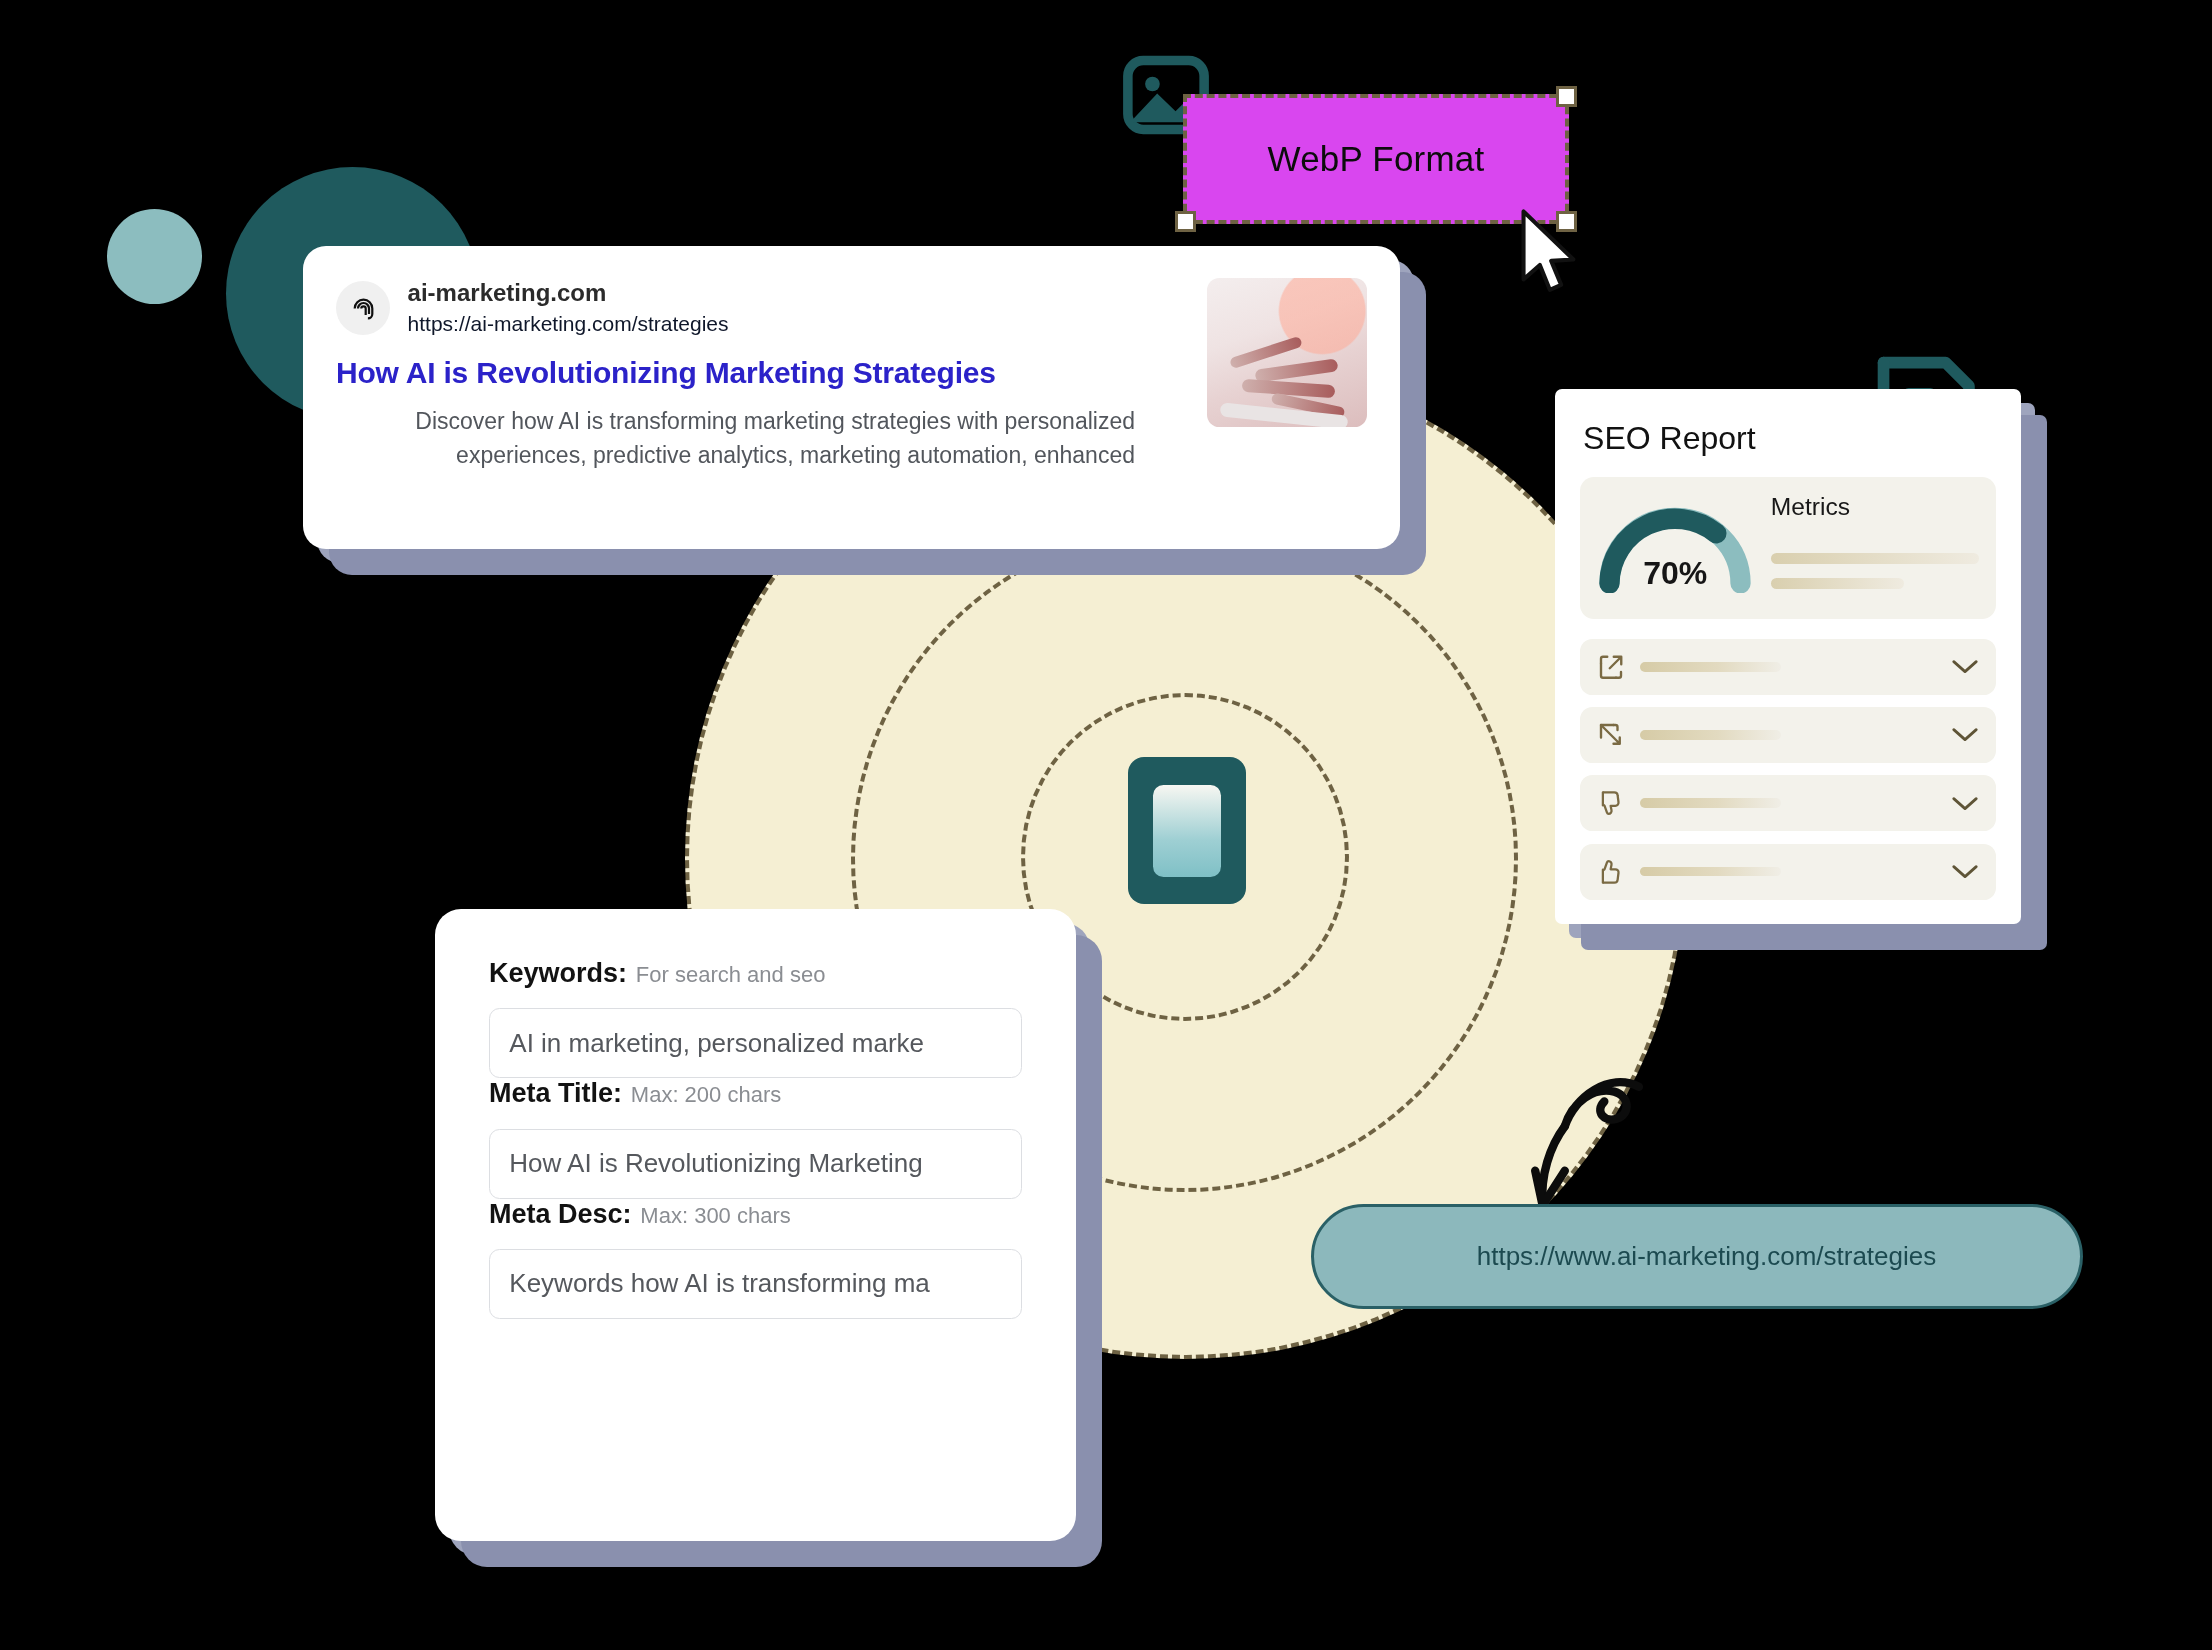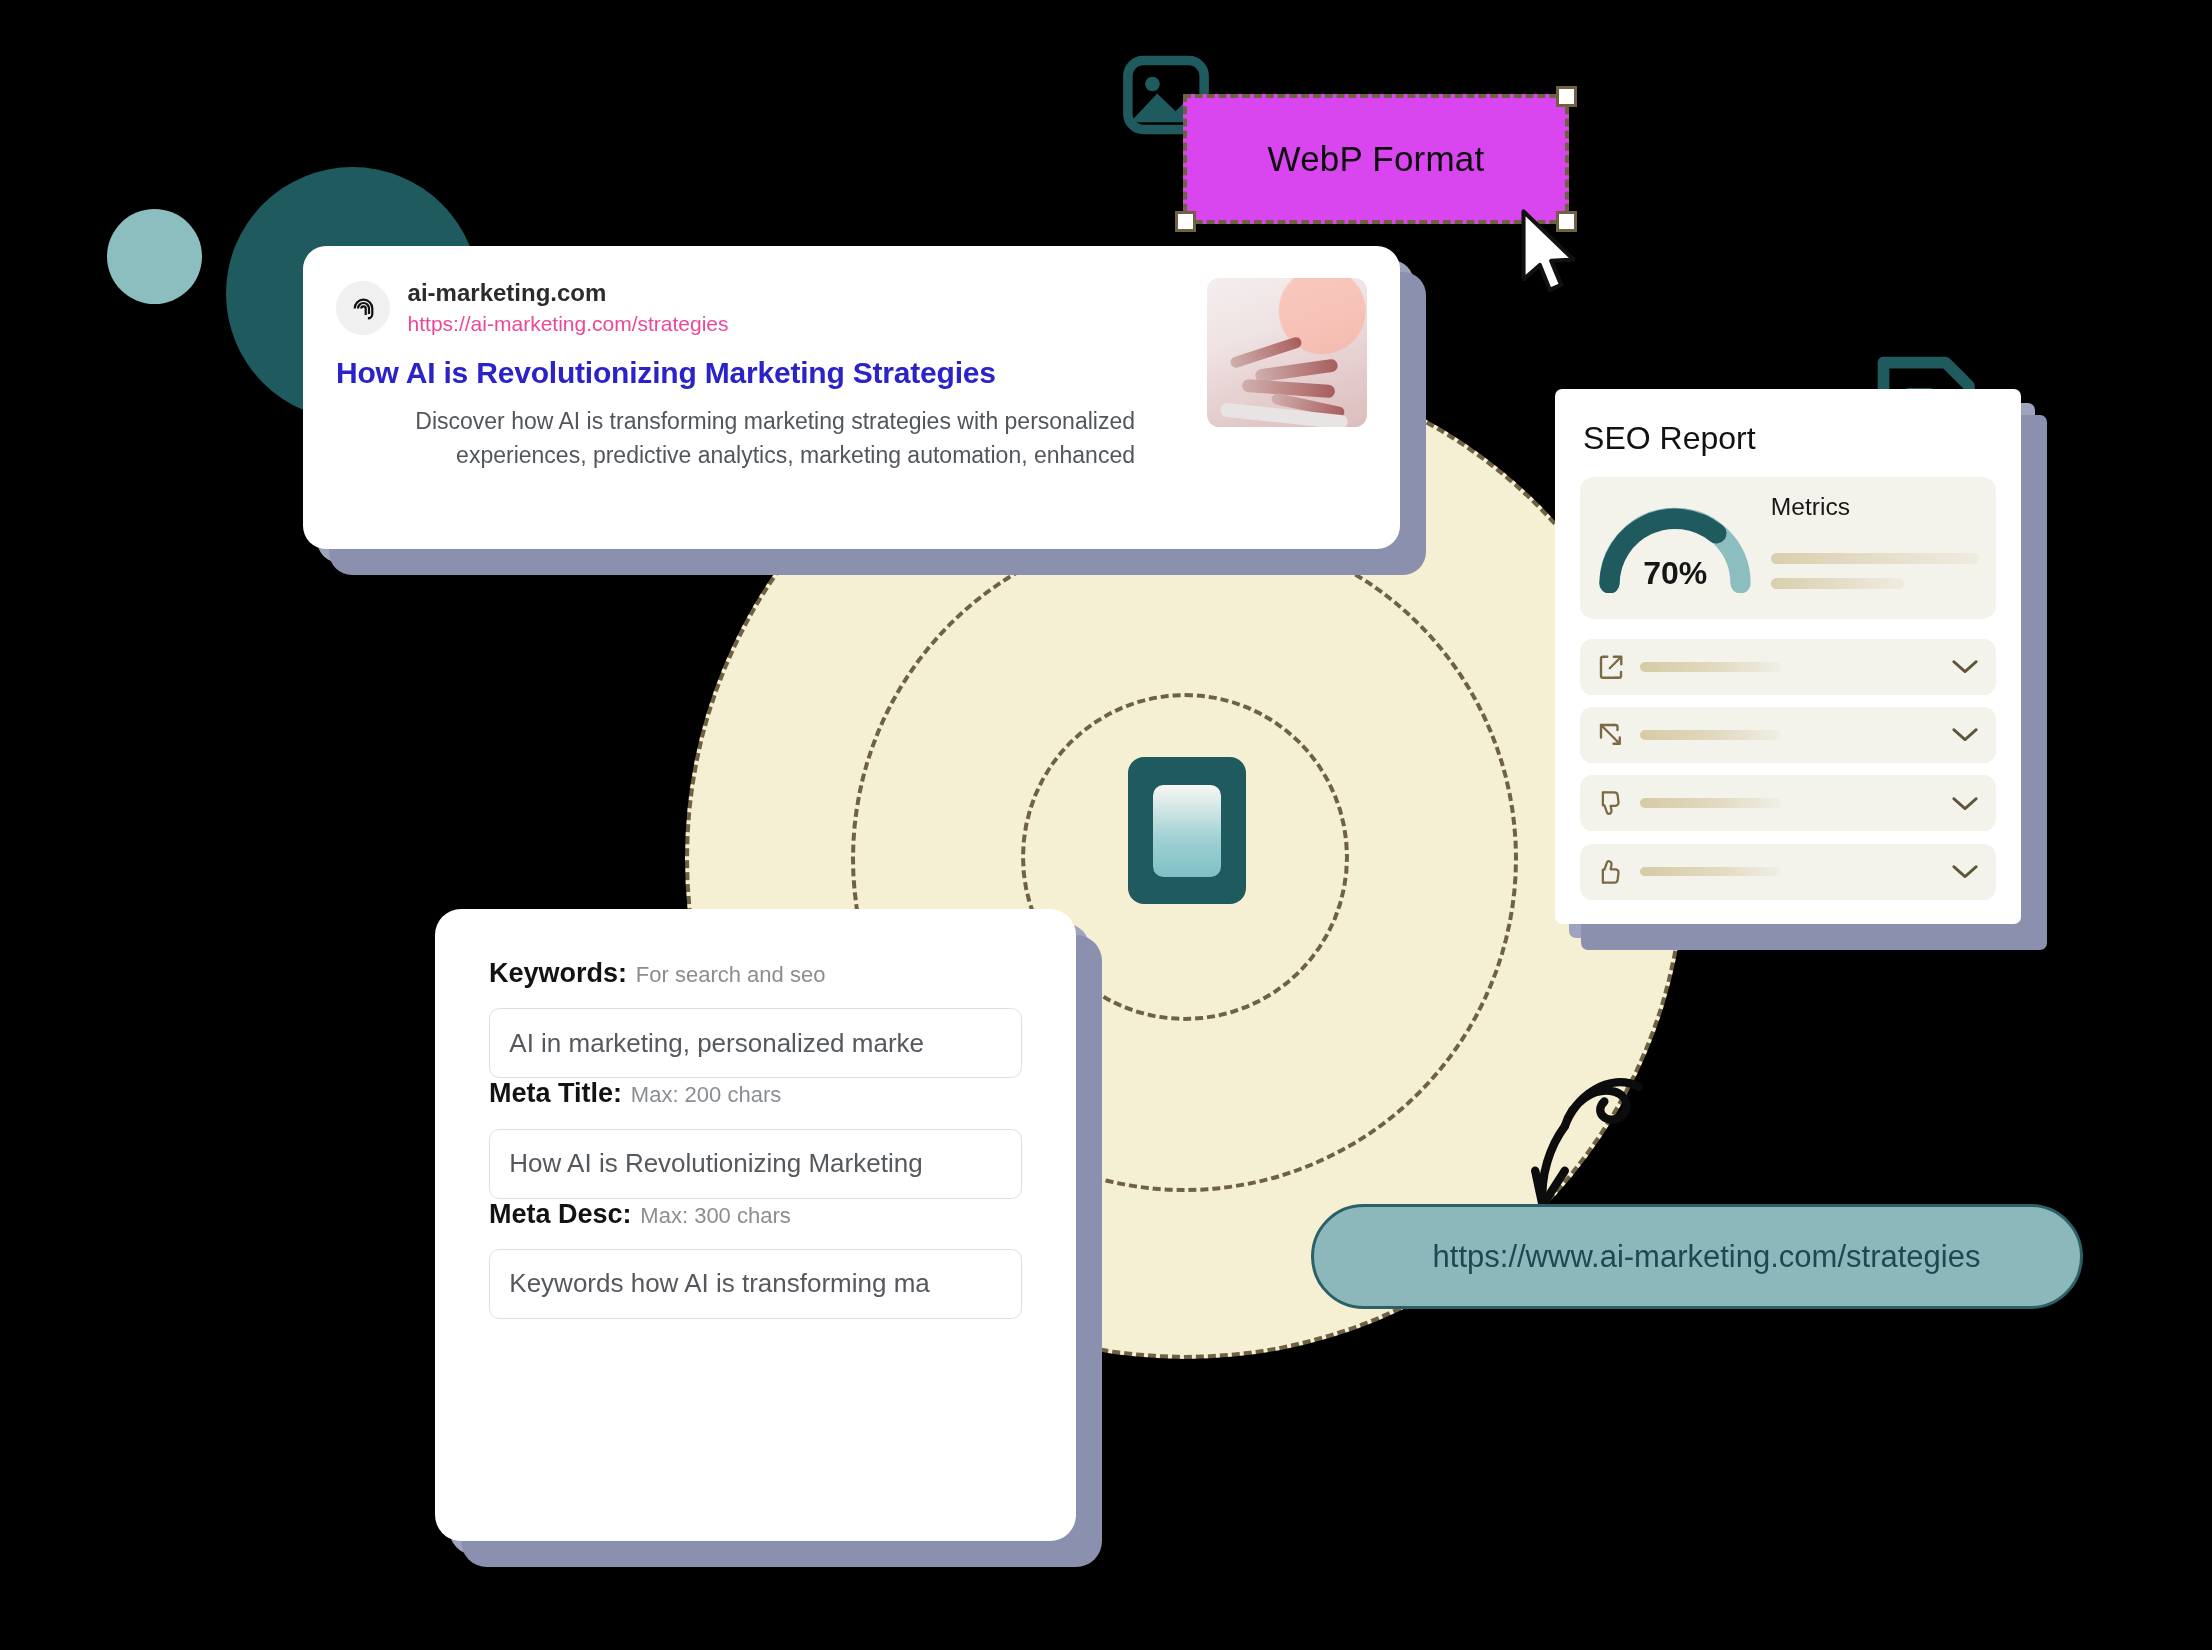--- a/index.html
+++ b/index.html
@@ -69,21 +69,21 @@
   #serp-frame { left: 303px; top: 246px; width: 1097px; height: 303px; border-radius: 23px; }
   #serp-frame .card { padding: 32px 33px 26px 33px; display: flex; gap: 24px; border-radius: 23px; }
   .serp-main { flex: 1; min-width: 0; }
   .serp-head { display: flex; align-items: center; gap: 17.6px; }
   .favicon {
     width: 54px; height: 54px; border-radius: 50%;
     background: #F0F0F0; flex: none;
     display: flex; align-items: center; justify-content: center;
   }
   .serp-site { font-size: 24px; font-weight: bold; color: #2B2B2B; line-height: 1.25; }
-  .serp-url  { font-size: 21px; color: #ec4899; line-height: 1.35; margin-top: 1.8px; }
+  .serp-url  { font-size: 21px; color: #0f172a; line-height: 1.35; margin-top: 1.8px; }
   .serp-title {
     font-size: 30px; font-weight: bold; color: #2B22C9;
     margin-top: 17.6px; letter-spacing: -0.2px;
   }
   .serp-desc {
     font-size: 23px; color: #52565C; line-height: 1.48;
     margin-top: 14px; max-width: 799px; text-align: right;
   }
   .serp-thumb {
     width: 160px; height: 149px; border-radius: 12.3px; flex: none;
@@ -168,21 +168,21 @@
   }
   .field-input:last-child { margin-bottom: 0; }
 
   
   #url-pill {
     position: absolute; left: 1311px; top: 1204px;
     width: 772px; height: 105px; border-radius: 53px;
     background: #8CB8BC; border: 3.5px solid #2A6066;
     display: flex; align-items: center; justify-content: center;
   }
-  #url-pill span { font-size: 31px; color: #1C4A50; margin-left: 19px; }
+  #url-pill span { font-size: 26px; color: #1C4A50; margin-left: 19px; }
 
   
   #arrow { position: absolute; left: 1515px; top: 1067px; }
 </style>
 </head>
 <body>
 
 <div id="stage">
 
   <div class="deco-circle-small"></div>

